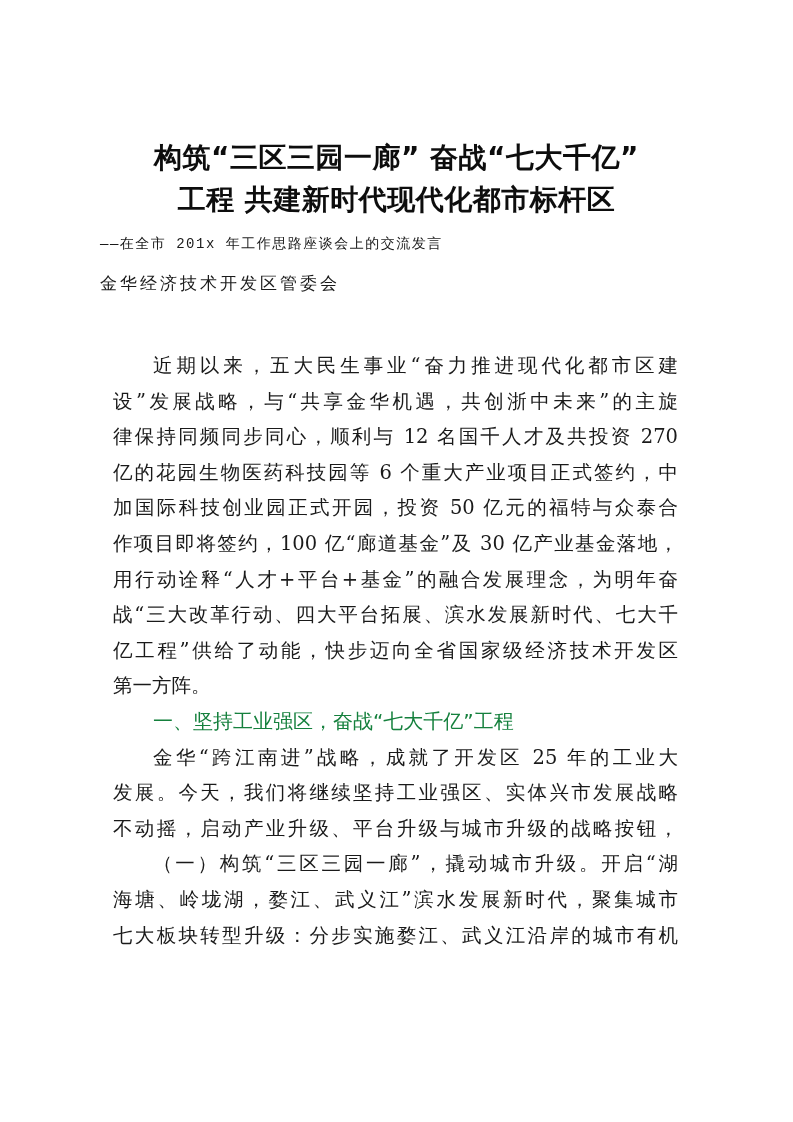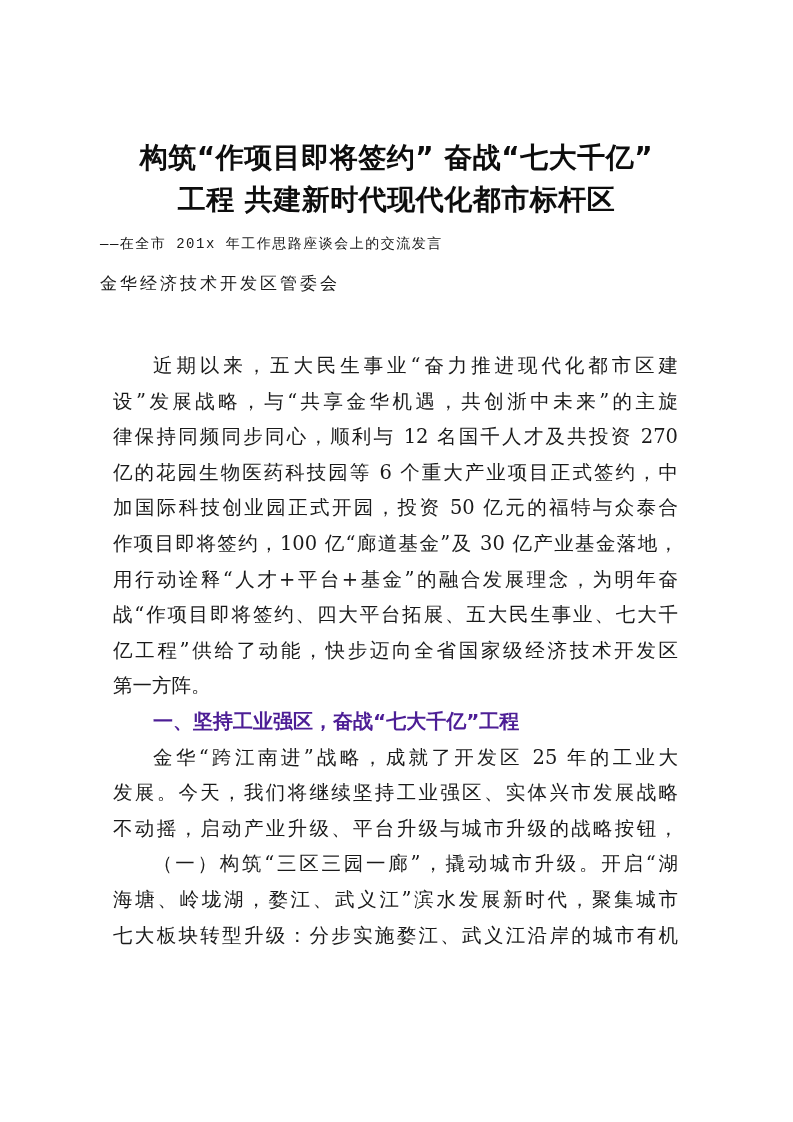--- a/index.html
+++ b/index.html
@@ -84,47 +84,47 @@
     overflow: hidden;
   }
   .line.last {
     text-align-last: left;
   }
   .line.indent {
     padding-left: 40px;
   }
   .line.heading {
     font-family: "DejaVu Sans", sans-serif;
-    font-weight: bold;
+    font-weight: normal;
     font-size: 20px;
     padding-left: 40px;
     text-align-last: left;
-    color: #4c1d95;
+    color: #15803d;
   }
 </style>
 </head>
 <body>
 
 <div class="page">
 
-  <div class="title l1">构筑“作项目即将签约”  奋战“七大千亿”</div>
+  <div class="title l1">构筑“三区三园一廊”  奋战“七大千亿”</div>
   <div class="title l2">工程 共建新时代现代化都市标杆区</div>
   <div class="subtitle">——在全市 201x 年工作思路座谈会上的交流发言</div>
   <div class="org">金华经济技术开发区管委会</div>
 
   <div class="body-text">
 
     <span class="line indent">近期以来，五大民生事业“奋力推进现代化都市区建</span>
     <span class="line">设”发展战略，与“共享金华机遇，共创浙中未来”的主旋</span>
     <span class="line">律保持同频同步同心，顺利与 12 名国千人才及共投资 270</span>
     <span class="line">亿的花园生物医药科技园等 6 个重大产业项目正式签约，中</span>
     <span class="line">加国际科技创业园正式开园，投资 50 亿元的福特与众泰合</span>
     <span class="line">作项目即将签约，100 亿“廊道基金”及 30 亿产业基金落地，</span>
     <span class="line">用行动诠释“人才+平台+基金”的融合发展理念，为明年奋</span>
-    <span class="line">战“作项目即将签约、四大平台拓展、五大民生事业、七大千</span>
+    <span class="line">战“三大改革行动、四大平台拓展、滨水发展新时代、七大千</span>
     <span class="line">亿工程”供给了动能，快步迈向全省国家级经济技术开发区</span>
     <span class="line last">第一方阵。</span>
 
     <span class="line heading">一、坚持工业强区，奋战“七大千亿”工程</span>
 
     <span class="line indent">金华“跨江南进”战略，成就了开发区 25 年的工业大</span>
     <span class="line">发展。今天，我们将继续坚持工业强区、实体兴市发展战略</span>
     <span class="line">不动摇，启动产业升级、平台升级与城市升级的战略按钮，</span>
 
     <span class="line indent">（一）构筑“三区三园一廊”，撬动城市升级。开启“湖</span>

